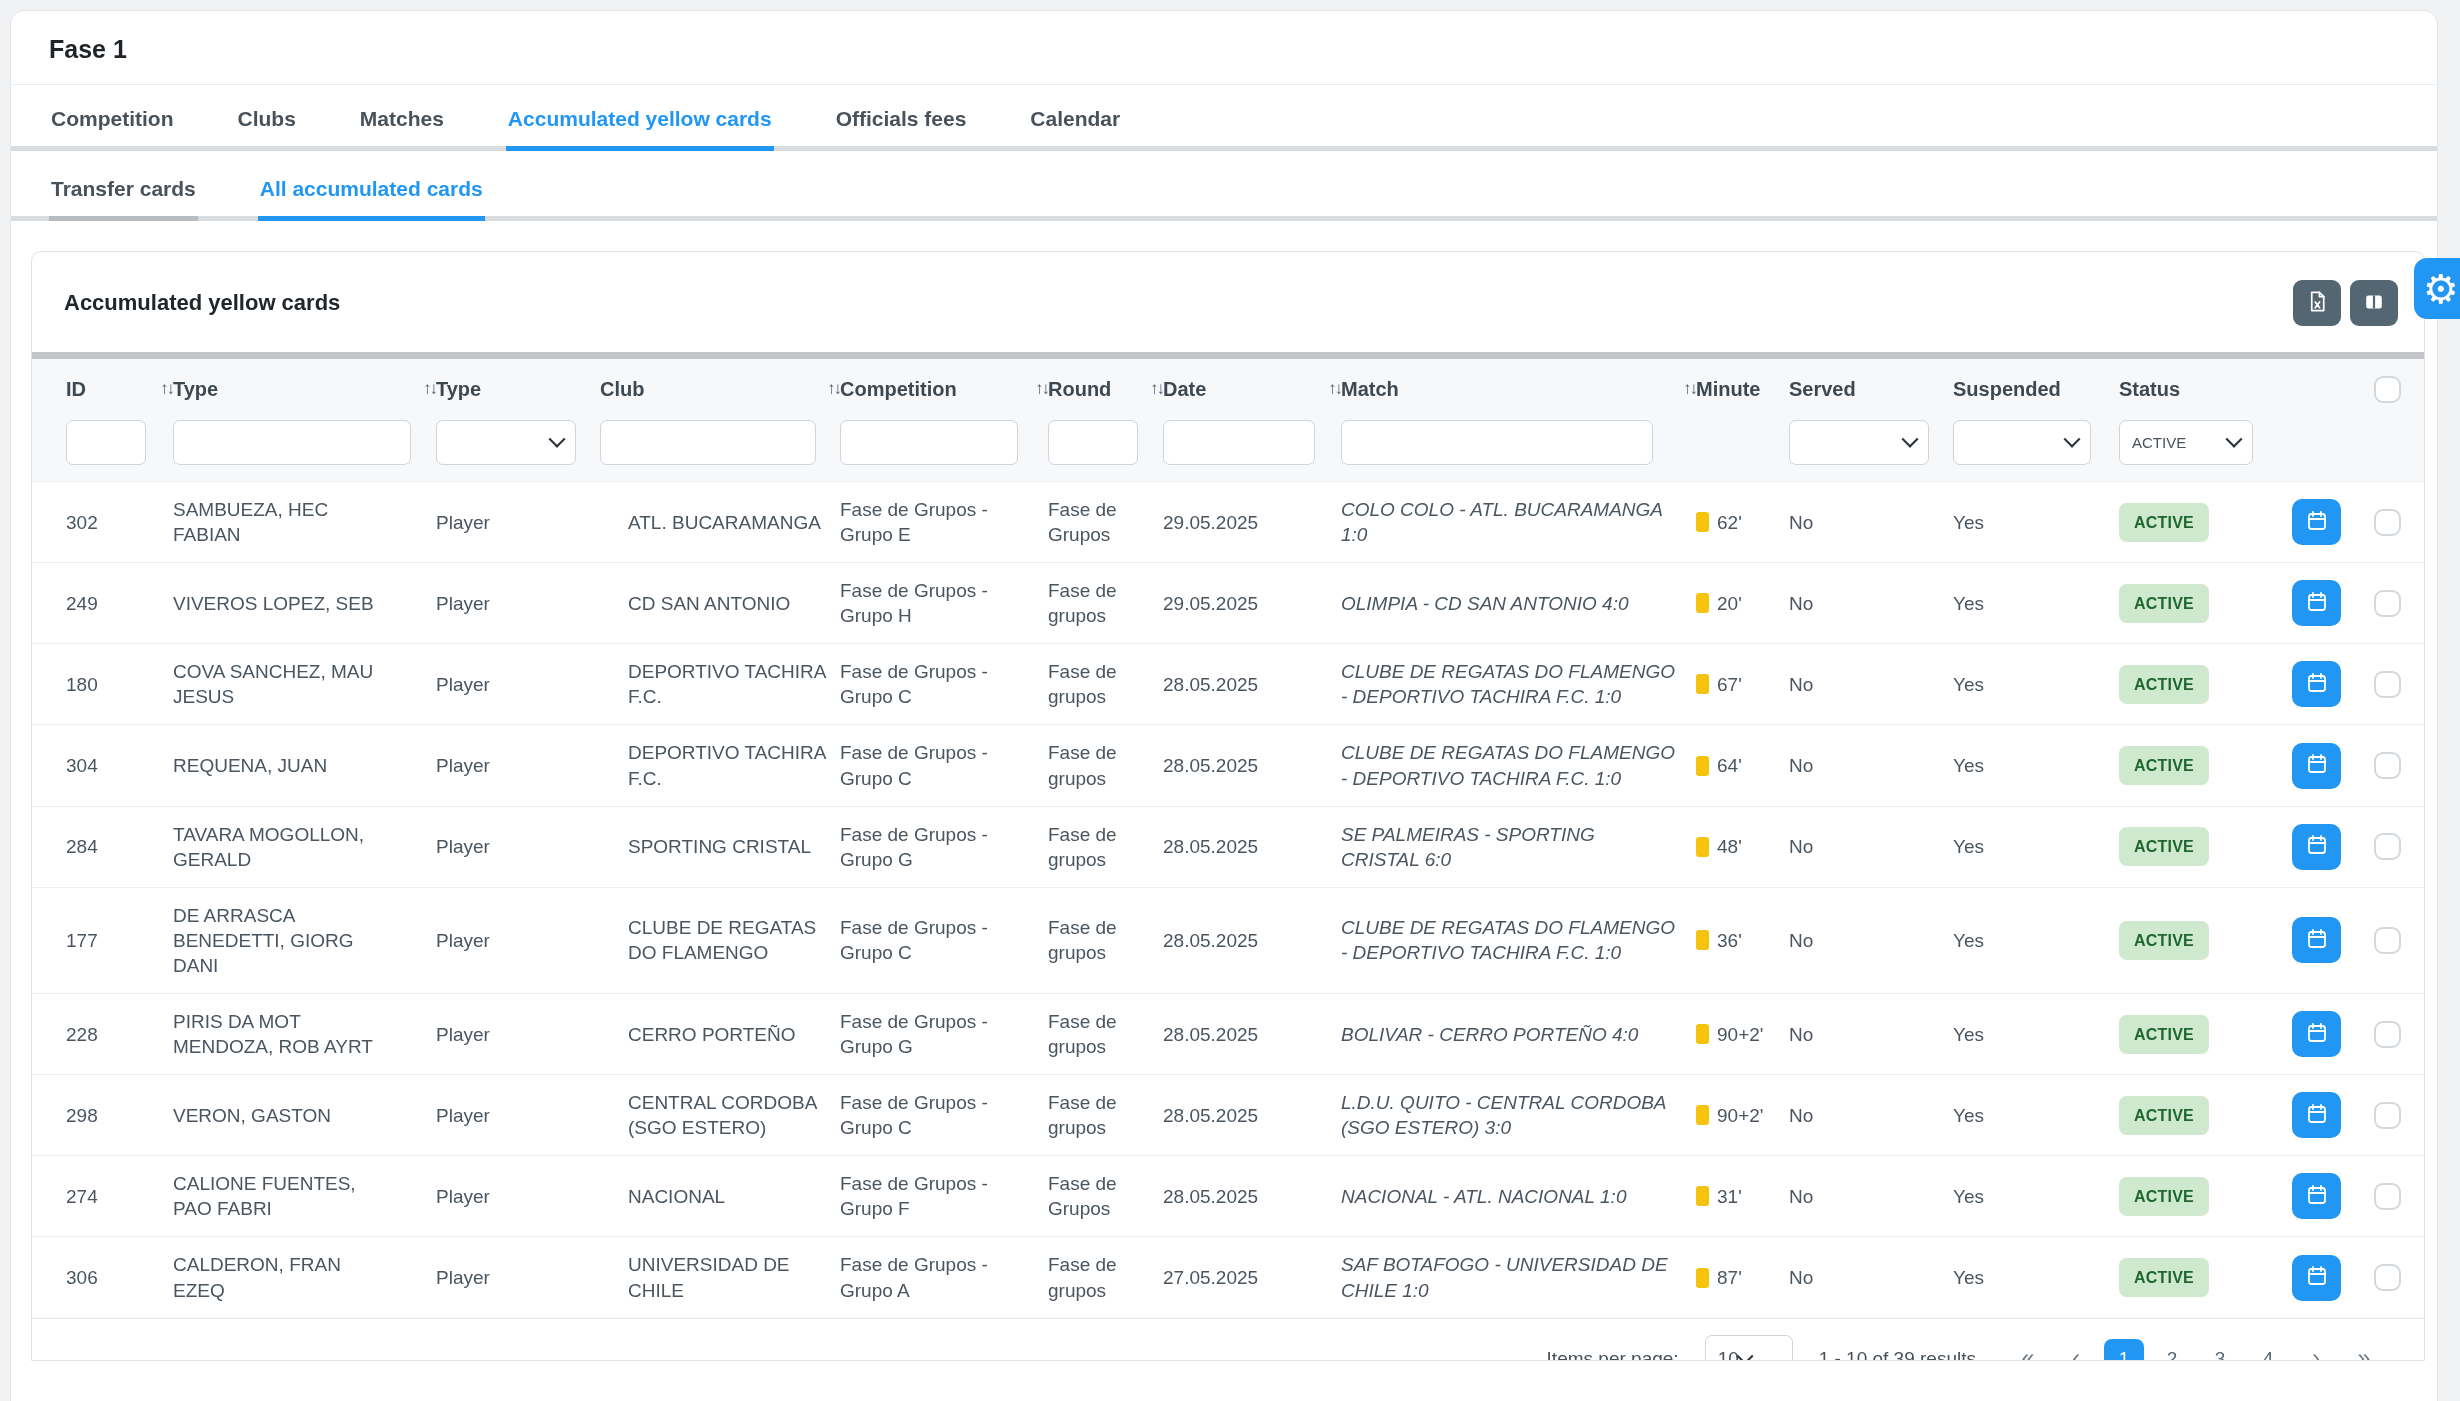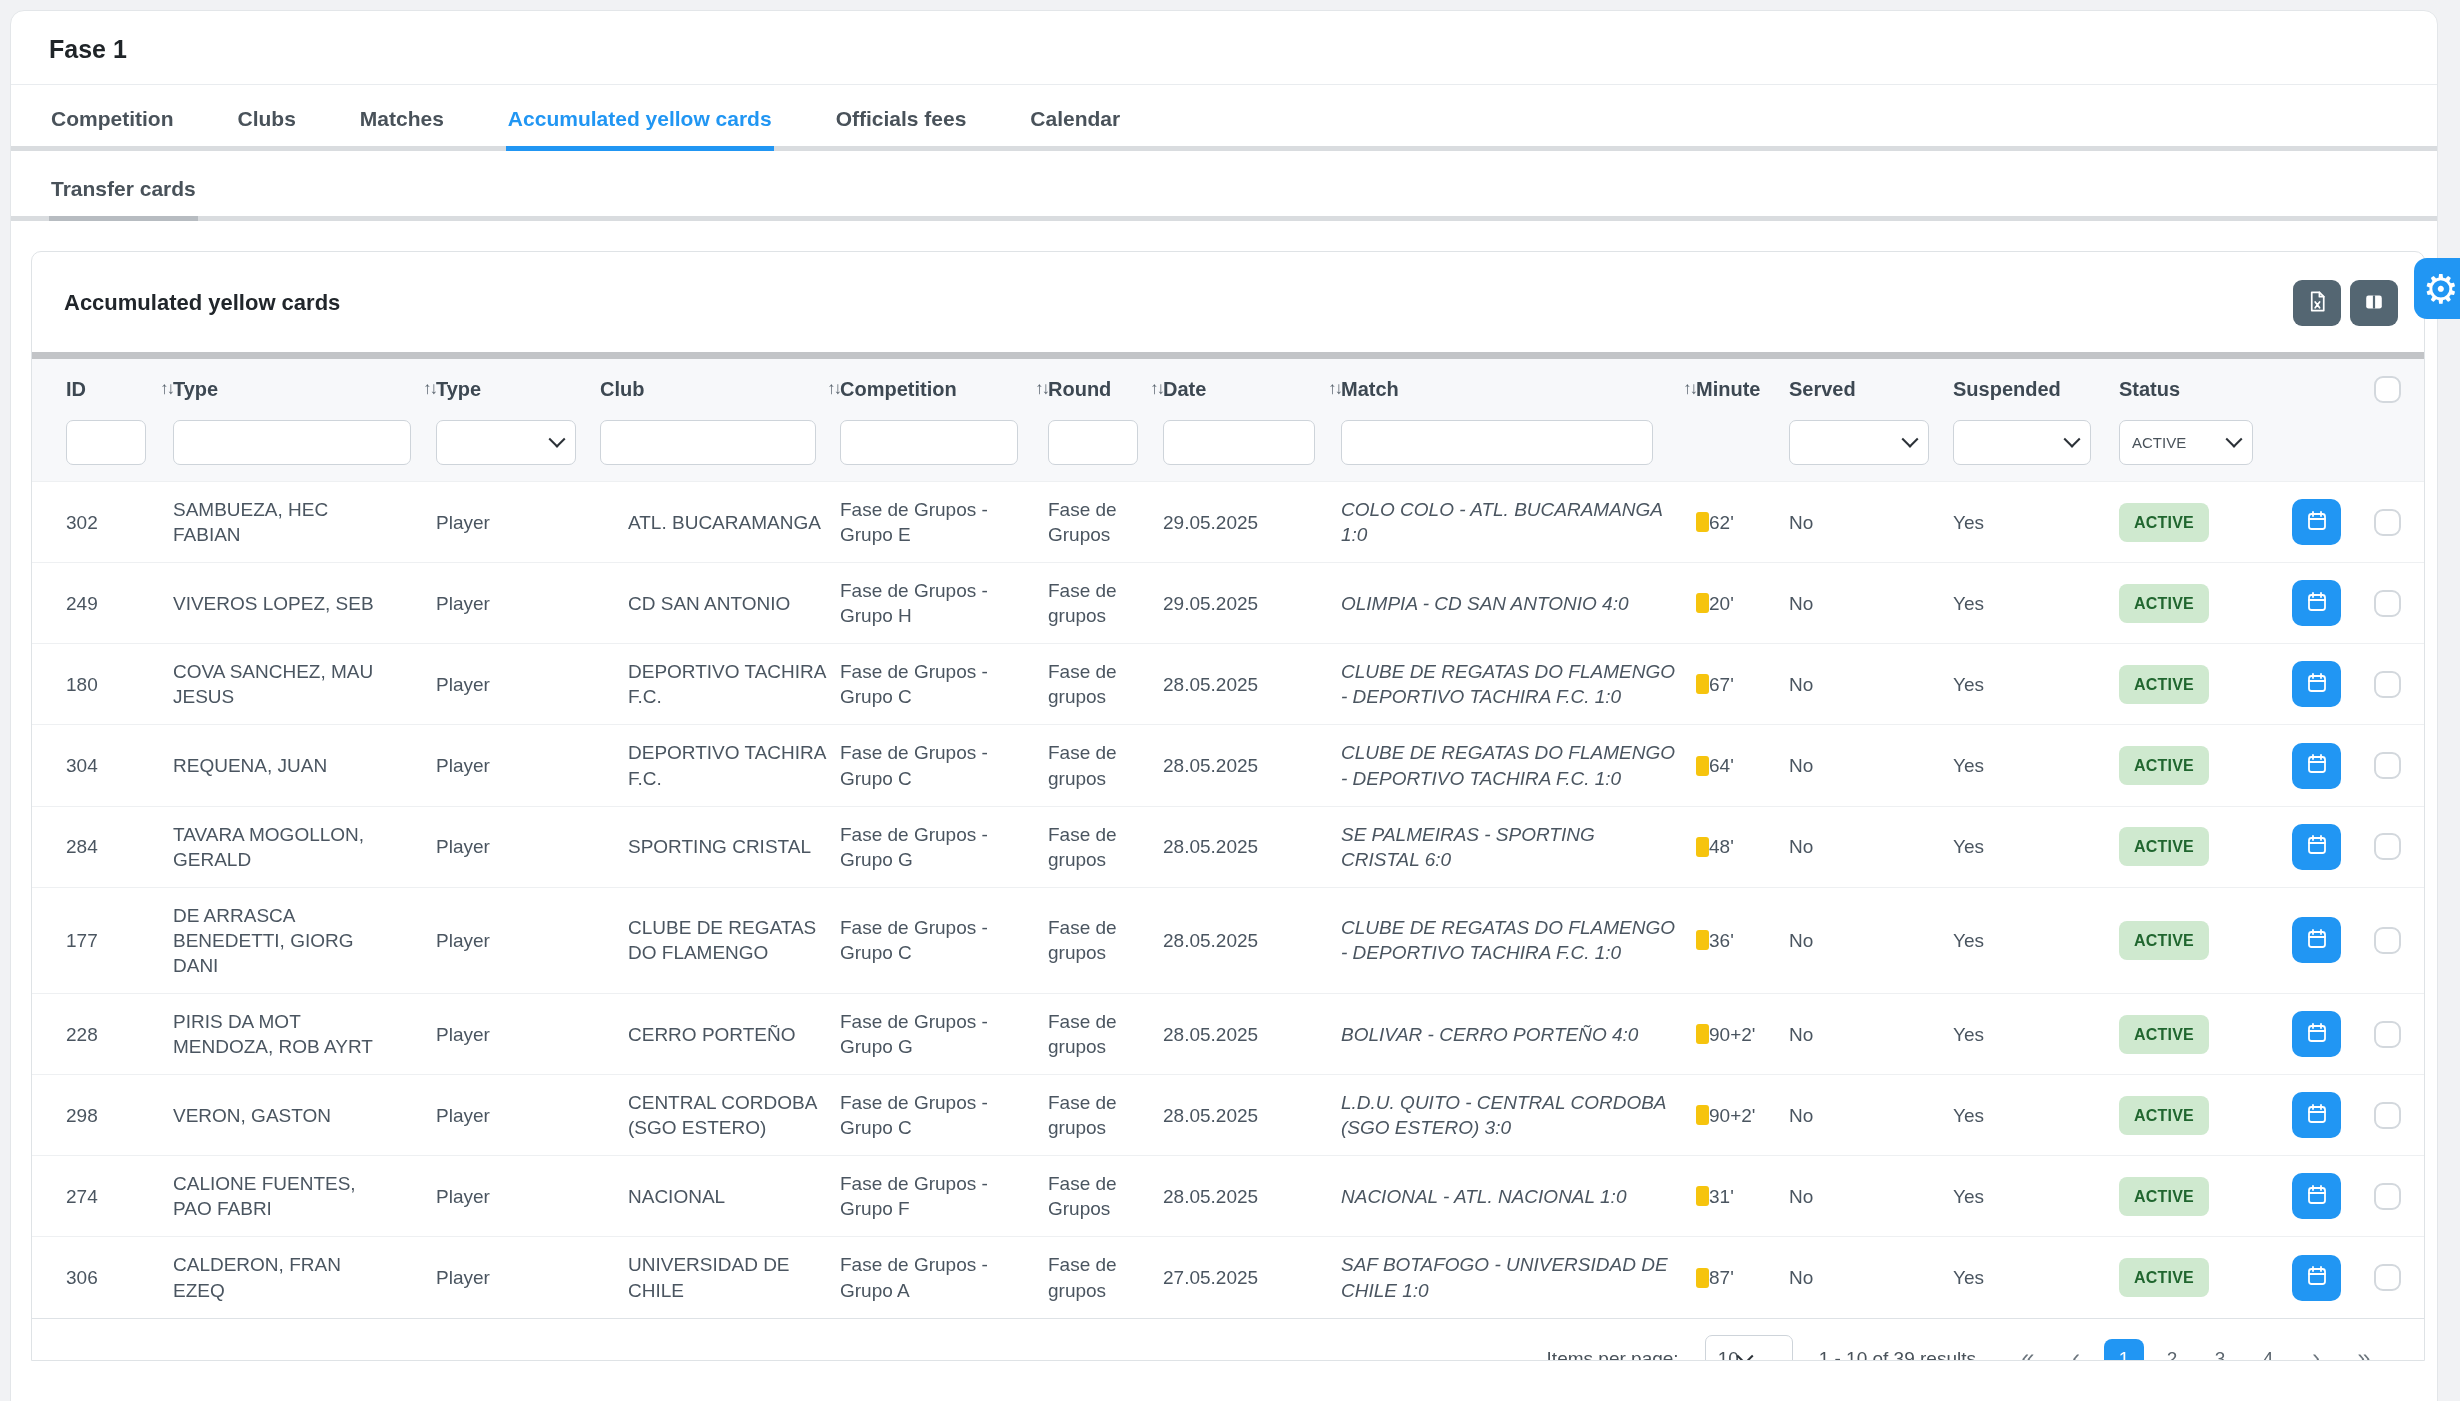--- a/index.html
+++ b/index.html
@@ -65,21 +65,21 @@
   .chev{display:inline-block;width:10px;height:10px;border-right:2px solid #2b3137;border-bottom:2px solid #2b3137;transform:rotate(45deg) translate(-2px,-2px);}
   .hdr-check{justify-self:end;}
   
   .trow{border-top:1px solid #eef0f2;font-size:19px;color:#4a5560;}
   .trow .cell{padding:15px 0;line-height:1.32;}
   .cell-name span{display:inline-block;max-width:205px;}
   .cell-club span{display:inline-block;max-width:205px;margin-left:28px;}
   .cell-competition span{display:inline-block;max-width:185px;}
   .cell-round span{display:inline-block;max-width:95px;}
   .cell-match span{display:inline-block;max-width:335px;font-style:italic;}
-  .cell-minute{display:flex;align-items:center;text-align:center;}
+  .cell-minute{display:flex;align-items:center;gap:8px;text-align:center;}
   .ycard{width:13px;height:20px;border-radius:3px;background:#f6c40e;flex:0 0 auto;}
   .badge{
     display:inline-block;background:#cfe9cf;color:#20662f;font-weight:bold;
     font-size:16px;padding:9px 15px;border-radius:8px;letter-spacing:.2px;
   }
   .cal-btn{
     width:49px;height:46px;border:none;border-radius:10px;background:#2196f3;
     display:flex;align-items:center;justify-content:center;cursor:pointer;padding:0;
   }
   .checkbox{
@@ -120,20 +120,21 @@
   <div class="tabs">
       <div class="tab">Competition</div>
       <div class="tab">Clubs</div>
       <div class="tab">Matches</div>
       <div class="tab active">Accumulated yellow cards</div>
       <div class="tab">Officials fees</div>
       <div class="tab">Calendar</div>
     </div>
   <div class="subtabs">
       <div class="subtab">Transfer cards</div>
+      <div class="subtab active">All accumulated cards</div>
     </div>
 
   <div class="table-card">
     <div class="panel-head">
       <div class="panel-title">Accumulated yellow cards</div>
       <div class="panel-actions">
         <button class="tool-btn" title="">
           <span>
             <svg width="23" height="23" viewBox="0 0 24 24" fill="none" stroke="#ffffff" stroke-width="1.8" stroke-linejoin="round" stroke-linecap="round">
               <path d="M6 2.5h8l4.5 4.5v14.5H6z"></path>

